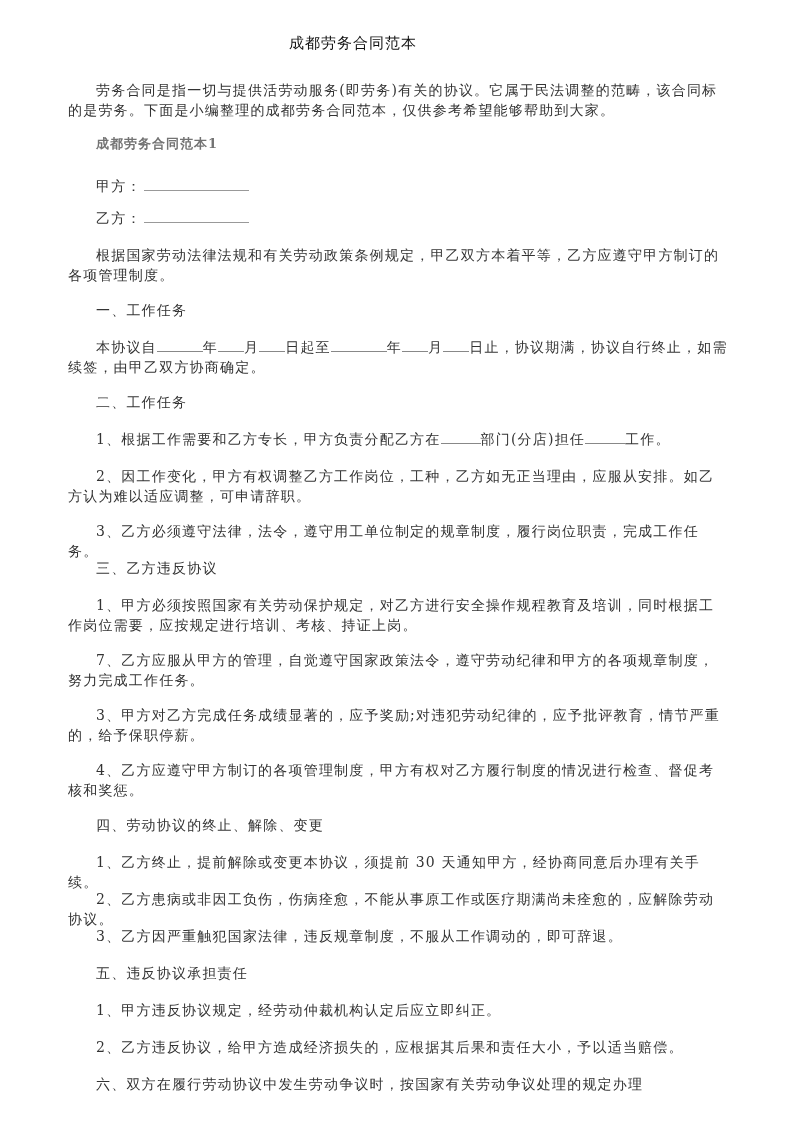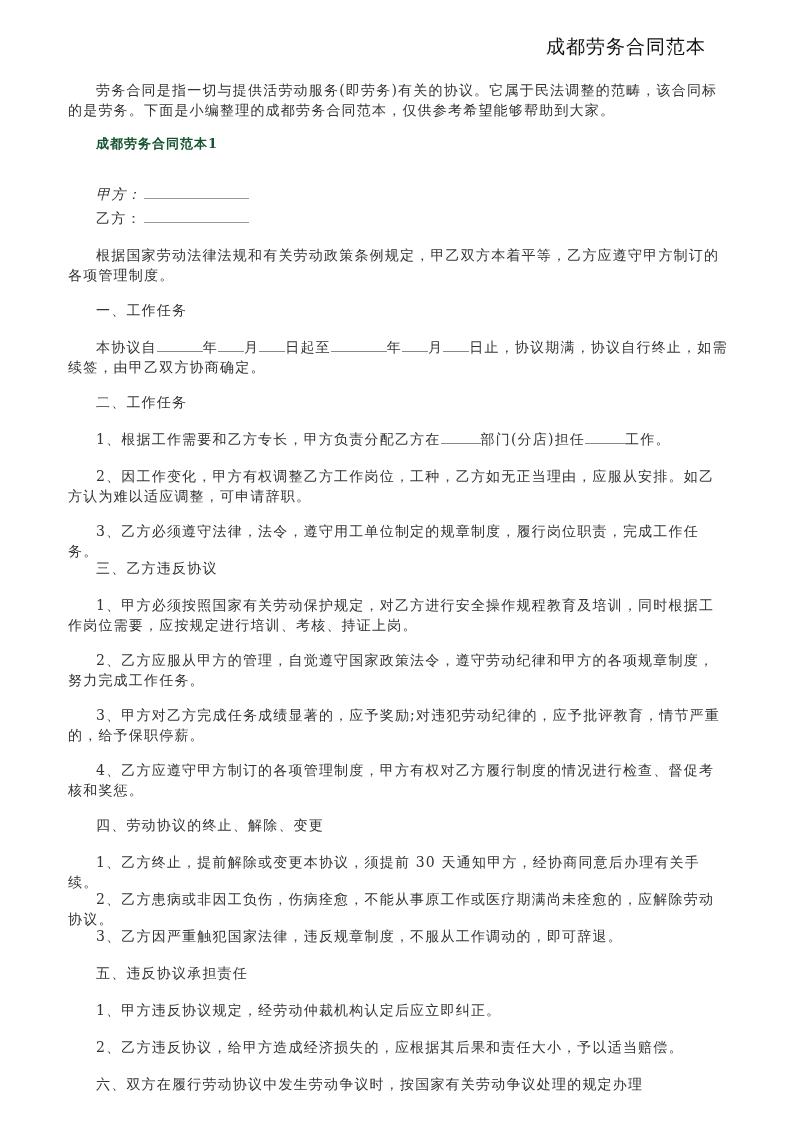--- a/index.html
+++ b/index.html
@@ -1,36 +1,36 @@
 <!DOCTYPE html>
 <html><head>
 <meta charset="utf-8">
 <style>
   html, body { margin: 0; padding: 0; background: #ffffff; }
   body { width: 794px; height: 1123px; position: relative; overflow: hidden;
          font-family: "DejaVu Serif", "Liberation Serif", serif; color: #333; }
-  .title { position: absolute; top: 34px; left: 0; width: 706px; text-align: right;
-           font-family: "DejaVu Sans", "Liberation Sans", sans-serif; font-size: 19px; color: #111; letter-spacing: 1px; }
+  .title { position: absolute; top: 34px; left: 0; width: 706px; text-align: center;
+           font-family: "DejaVu Sans", "Liberation Sans", sans-serif; font-size: 15px; color: #111; letter-spacing: 1px; }
   .p { position: absolute; left: 68px; width: 660px; font-size: 14px; line-height: 20px;
        letter-spacing: 1.2px; color: #333; text-indent: 28px; margin: 0; }
-  .sub { color: #14532d; font-weight: bold; font-size: 13px; letter-spacing: 1px; }
+  .sub { color: #737373; font-weight: bold; font-size: 13px; letter-spacing: 1px; }
   .blank { display: inline-block; border-bottom: 1px solid #888; height: 12px; vertical-align: baseline; }
   .field-line { display: inline-block; width: 105px; border-bottom: 1px solid #999; height: 14px; vertical-align: baseline; margin-left: 2px; }
 </style>
 </head>
 <body>
 
 <div>
   <div class="title">成都劳务合同范本</div>
 
   <p class="p" style="top:80px;">劳务合同是指一切与提供活劳动服务(即劳务)有关的协议。它属于民法调整的范畴，该合同标的是劳务。下面是小编整理的成都劳务合同范本，仅供参考希望能够帮助到大家。</p>
 
   <p class="p sub" style="top:134px;text-indent:28px;">成都劳务合同范本1</p>
 
-  <p class="p" style="top:184px;font-style:italic;"><span>甲方：</span><span class="field-line"></span></p>
+  <p class="p" style="top:176px;"><span>甲方：</span><span class="field-line"></span></p>
 
   <p class="p" style="top:208px;"><span>乙方：</span><span class="field-line"></span></p>
 
   <p class="p" style="top:245px;">根据国家劳动法律法规和有关劳动政策条例规定，甲乙双方本着平等，乙方应遵守甲方制订的各项管理制度。</p>
 
   <p class="p" style="top:300px;">一、工作任务</p>
 
   <p class="p" style="top:337px;"><span>本协议自</span><span class="blank" style="width:46px"></span><span>年</span><span class="blank" style="width:26px"></span><span>月</span><span class="blank" style="width:26px"></span><span>日起至</span><span class="blank" style="width:56px"></span><span>年</span><span class="blank" style="width:26px"></span><span>月</span><span class="blank" style="width:26px"></span><span>日止，协议期满，协议自行终止，如需续签，由甲乙双方协商确定。</span></p>
 
   <p class="p" style="top:392px;">二、工作任务</p>
@@ -38,21 +38,21 @@
   <p class="p" style="top:429px;"><span>1、根据工作需要和乙方专长，甲方负责分配乙方在</span><span class="blank" style="width:40px"></span><span>部门(分店)担任</span><span class="blank" style="width:40px"></span><span>工作。</span></p>
 
   <p class="p" style="top:466px;">2、因工作变化，甲方有权调整乙方工作岗位，工种，乙方如无正当理由，应服从安排。如乙方认为难以适应调整，可申请辞职。</p>
 
   <p class="p" style="top:521px;">3、乙方必须遵守法律，法令，遵守用工单位制定的规章制度，履行岗位职责，完成工作任务。</p>
 
   <p class="p" style="top:558px;">三、乙方违反协议</p>
 
   <p class="p" style="top:595px;">1、甲方必须按照国家有关劳动保护规定，对乙方进行安全操作规程教育及培训，同时根据工作岗位需要，应按规定进行培训、考核、持证上岗。</p>
 
-  <p class="p" style="top:650px;">2、乙方应服从甲方的管理，自觉遵守国家政策法令，遵守劳动纪律和甲方的各项规章制度，努力完成工作任务。</p>
+  <p class="p" style="top:650px;">7、乙方应服从甲方的管理，自觉遵守国家政策法令，遵守劳动纪律和甲方的各项规章制度，努力完成工作任务。</p>
 
   <p class="p" style="top:705px;">3、甲方对乙方完成任务成绩显著的，应予奖励;对违犯劳动纪律的，应予批评教育，情节严重的，给予保职停薪。</p>
 
   <p class="p" style="top:760px;">4、乙方应遵守甲方制订的各项管理制度，甲方有权对乙方履行制度的情况进行检查、督促考核和奖惩。</p>
 
   <p class="p" style="top:815px;">四、劳动协议的终止、解除、变更</p>
 
   <p class="p" style="top:852px;">1、乙方终止，提前解除或变更本协议，须提前 30 天通知甲方，经协商同意后办理有关手续。</p>
 
   <p class="p" style="top:889px;">2、乙方患病或非因工负伤，伤病痊愈，不能从事原工作或医疗期满尚未痊愈的，应解除劳动协议。</p>

